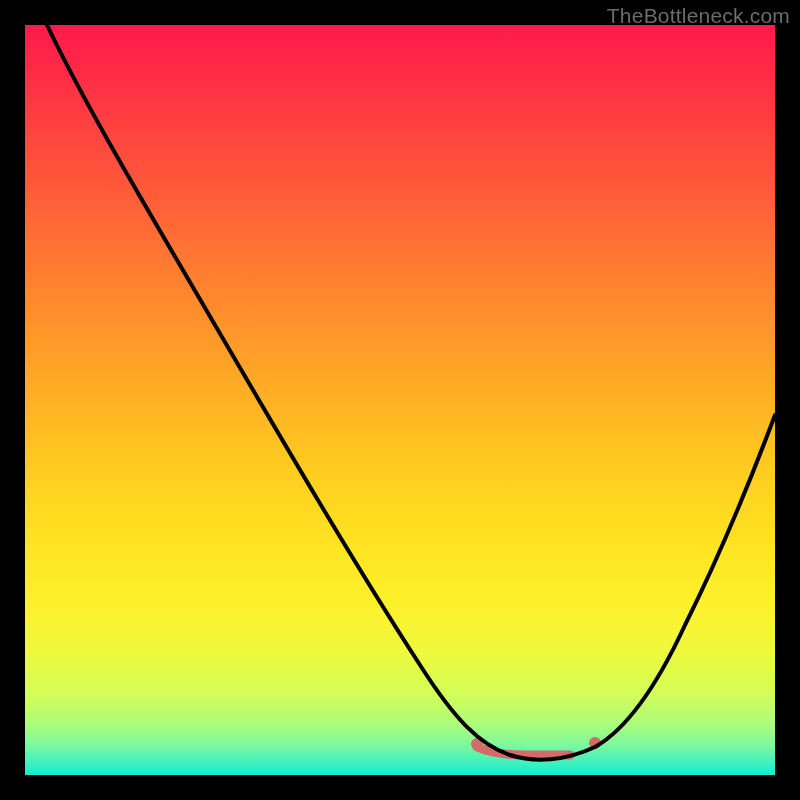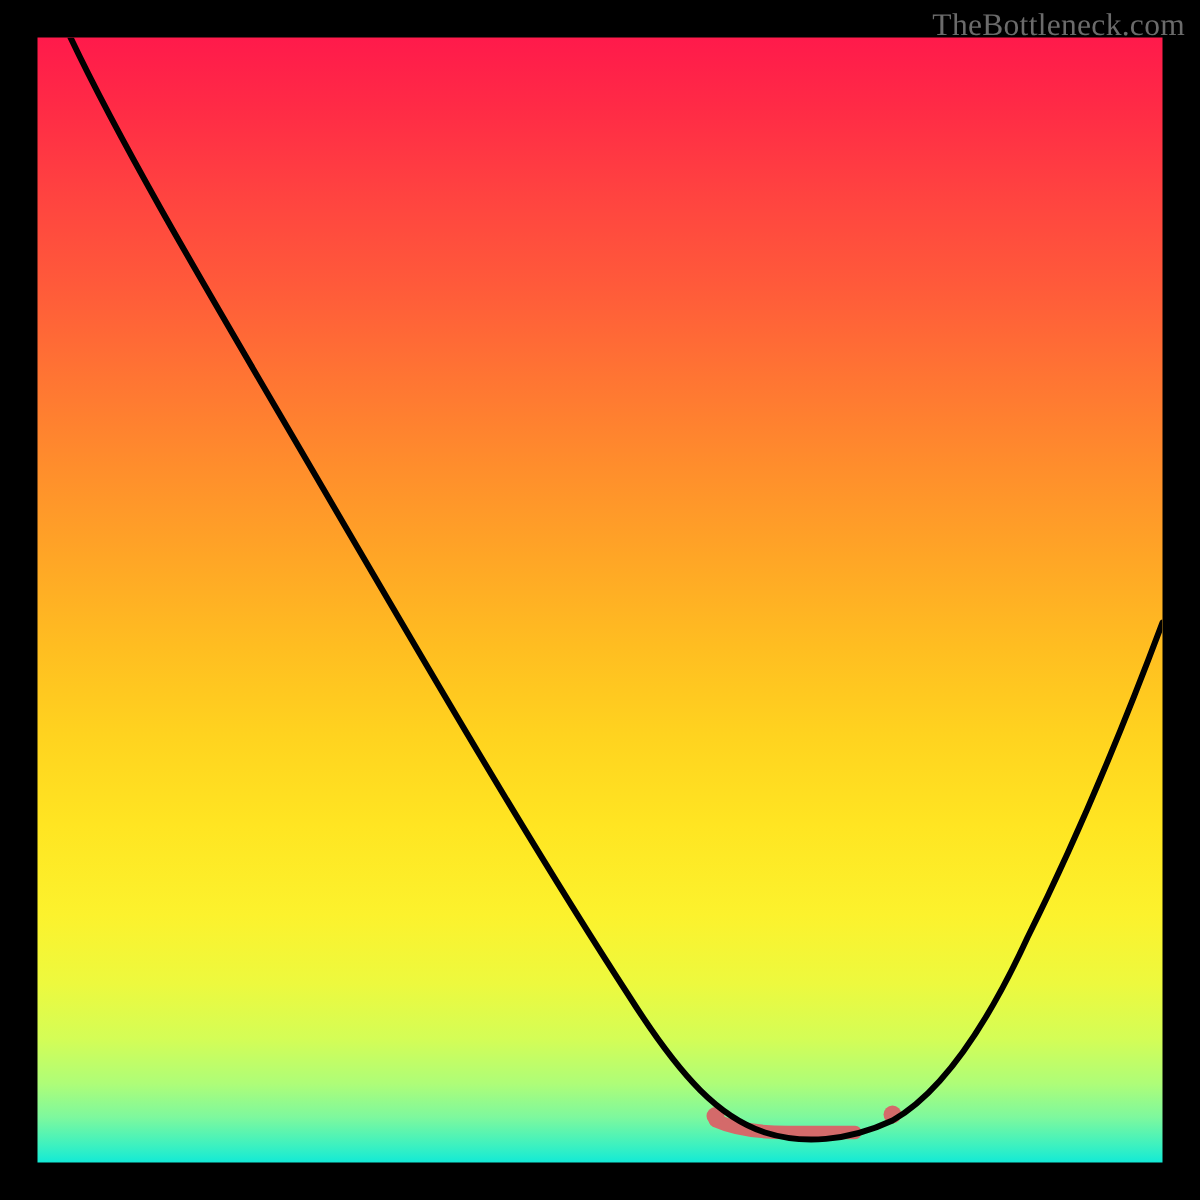--- a/index.html
+++ b/index.html
@@ -50,21 +50,20 @@
   }
   .watermark {
     position: absolute;
     top: 4px;
     right: 10px;
     color: #6b6b6b;
     font-size: 21px;
     font-weight: 500;
     letter-spacing: 0.2px;
     user-select: none;
-    font-family: Liberation Serif, serif;
   }
   svg.curve {
     position: absolute;
     left: 0;
     top: 0;
     width: 750px;
     height: 750px;
   }
   .accent {
     stroke: #d46a6a;

